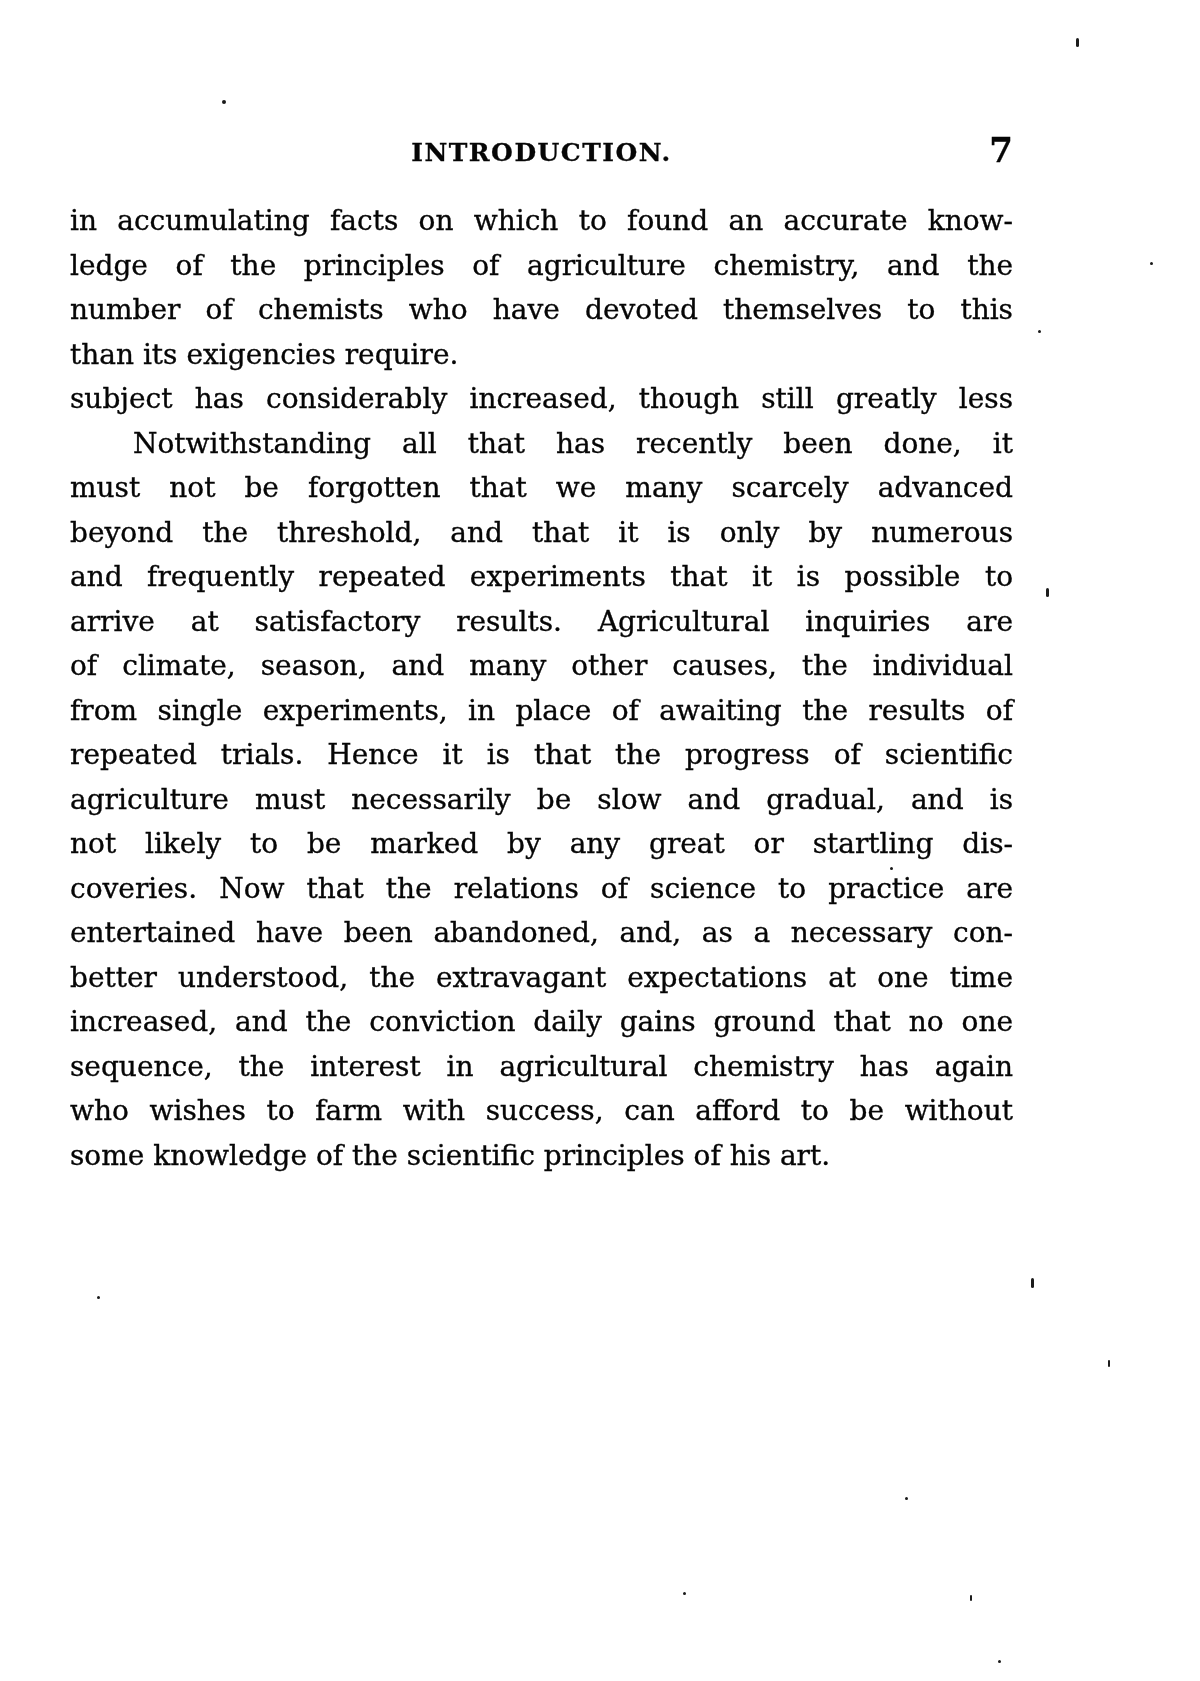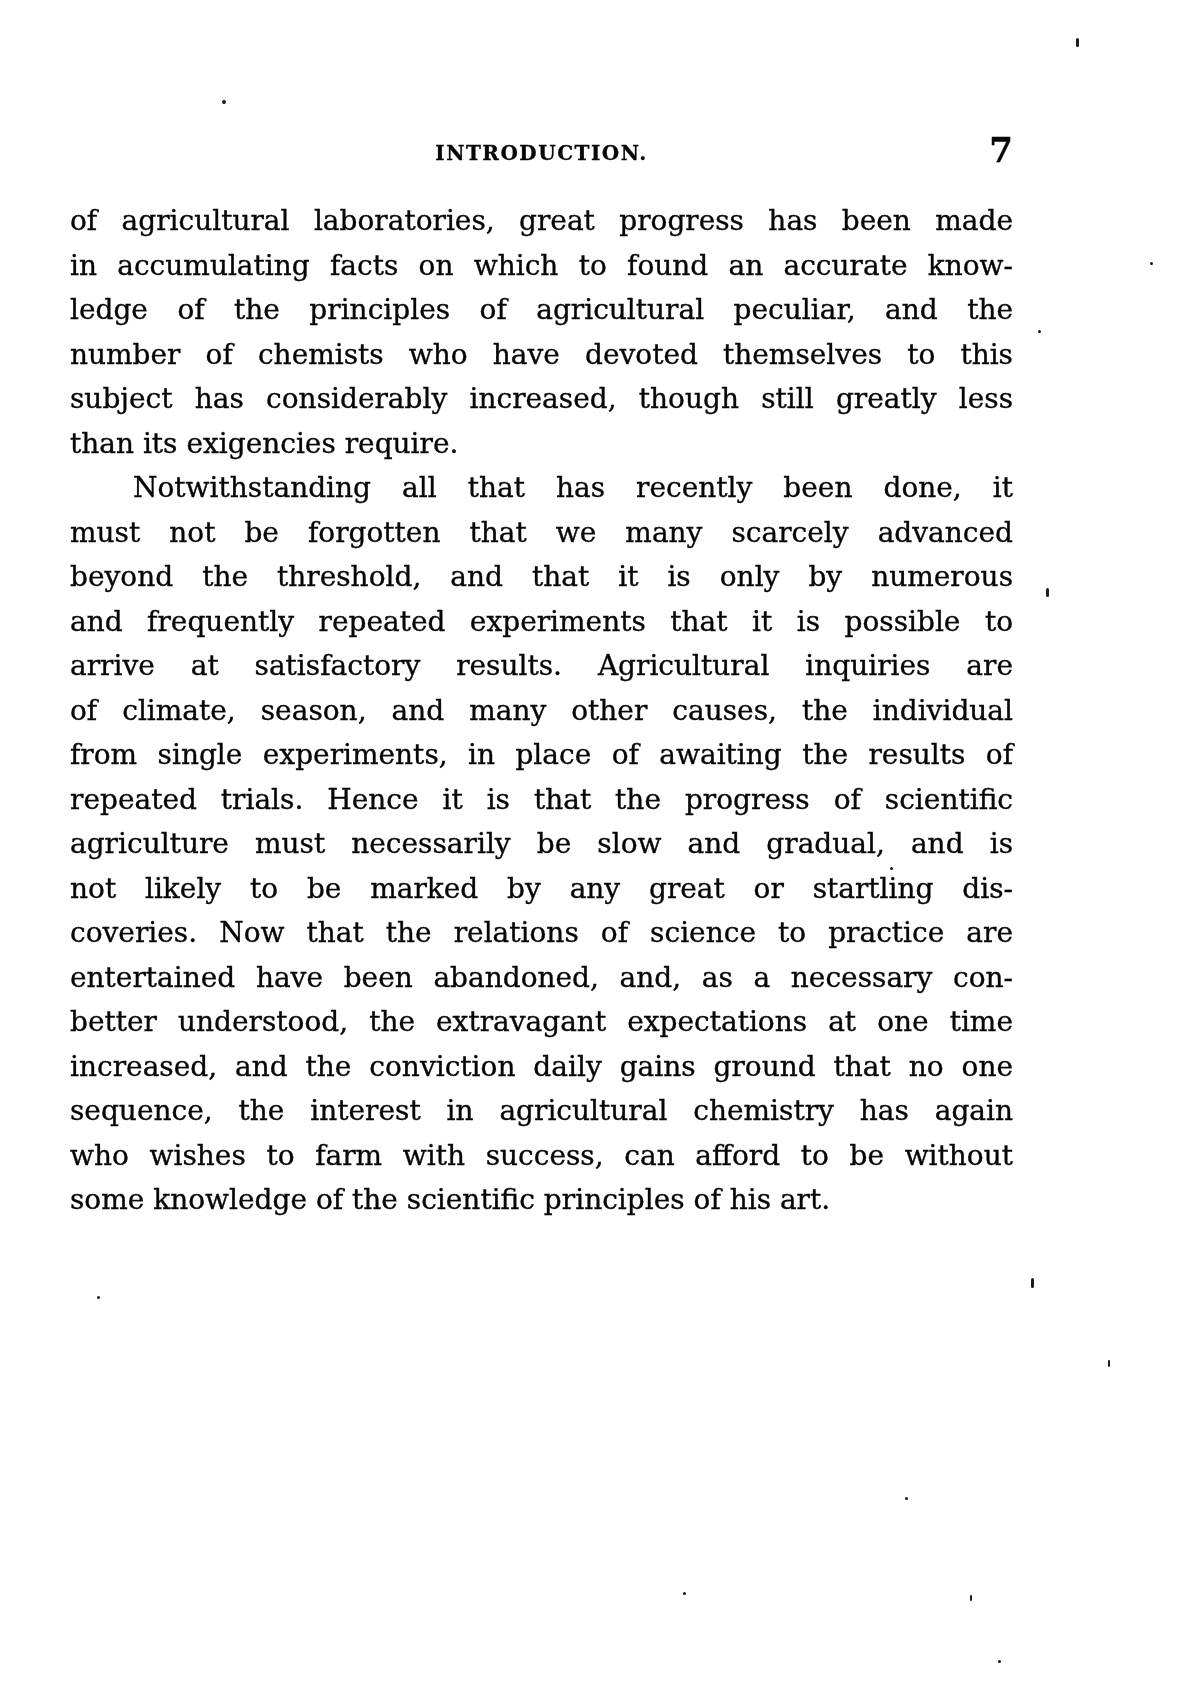--- a/index.html
+++ b/index.html
@@ -18,21 +18,21 @@
   }
   .header-row {
     position: absolute;
     left: 70px;
     width: 943px;
     top: 136px;
     height: 36px;
   }
   .running-title {
     text-align: center;
-    font-size: 20px;
+    font-size: 25px;
     line-height: 34px;
     font-weight: bold;
     letter-spacing: 1.5px;
     -webkit-text-stroke: 0.3px currentColor;
   }
   .page-number {
     position: absolute;
     right: 0;
     top: -4px;
     font-size: 34px;
@@ -75,26 +75,25 @@
 <body>
 
 <div class="page">
 
   <div class="header-row">
     <div class="running-title">INTRODUCTION.</div>
     <div class="page-number">7</div>
   </div>
 
   <div class="body-text">
-    <div class="line">of agricultural laboratories, great progress has been made</div>
     <div class="line">in accumulating facts on which to found an accurate know-</div>
-    <div class="line">ledge of the principles of agricultural peculiar, and the</div>
+    <div class="line">ledge of the principles of agriculture chemistry, and the</div>
     <div class="line">number of chemists who have devoted themselves to this</div>
+    <div class="line para-end">than its exigencies require.</div>
     <div class="line">subject has considerably increased, though still greatly less</div>
-    <div class="line para-end">than its exigencies require.</div>
 
     <div class="line indent">Notwithstanding all that has recently been done, it</div>
     <div class="line">must not be forgotten that we many scarcely advanced</div>
     <div class="line">beyond the threshold, and that it is only by numerous</div>
     <div class="line">and frequently repeated experiments that it is possible to</div>
     <div class="line">arrive at satisfactory results.  Agricultural inquiries are</div>
     <div class="line">of climate, season, and many other causes, the individual</div>
     <div class="line">from single experiments, in place of awaiting the results of</div>
     <div class="line">repeated trials.  Hence it is that the progress of scientific</div>
     <div class="line">agriculture must necessarily be slow and gradual, and is</div>

